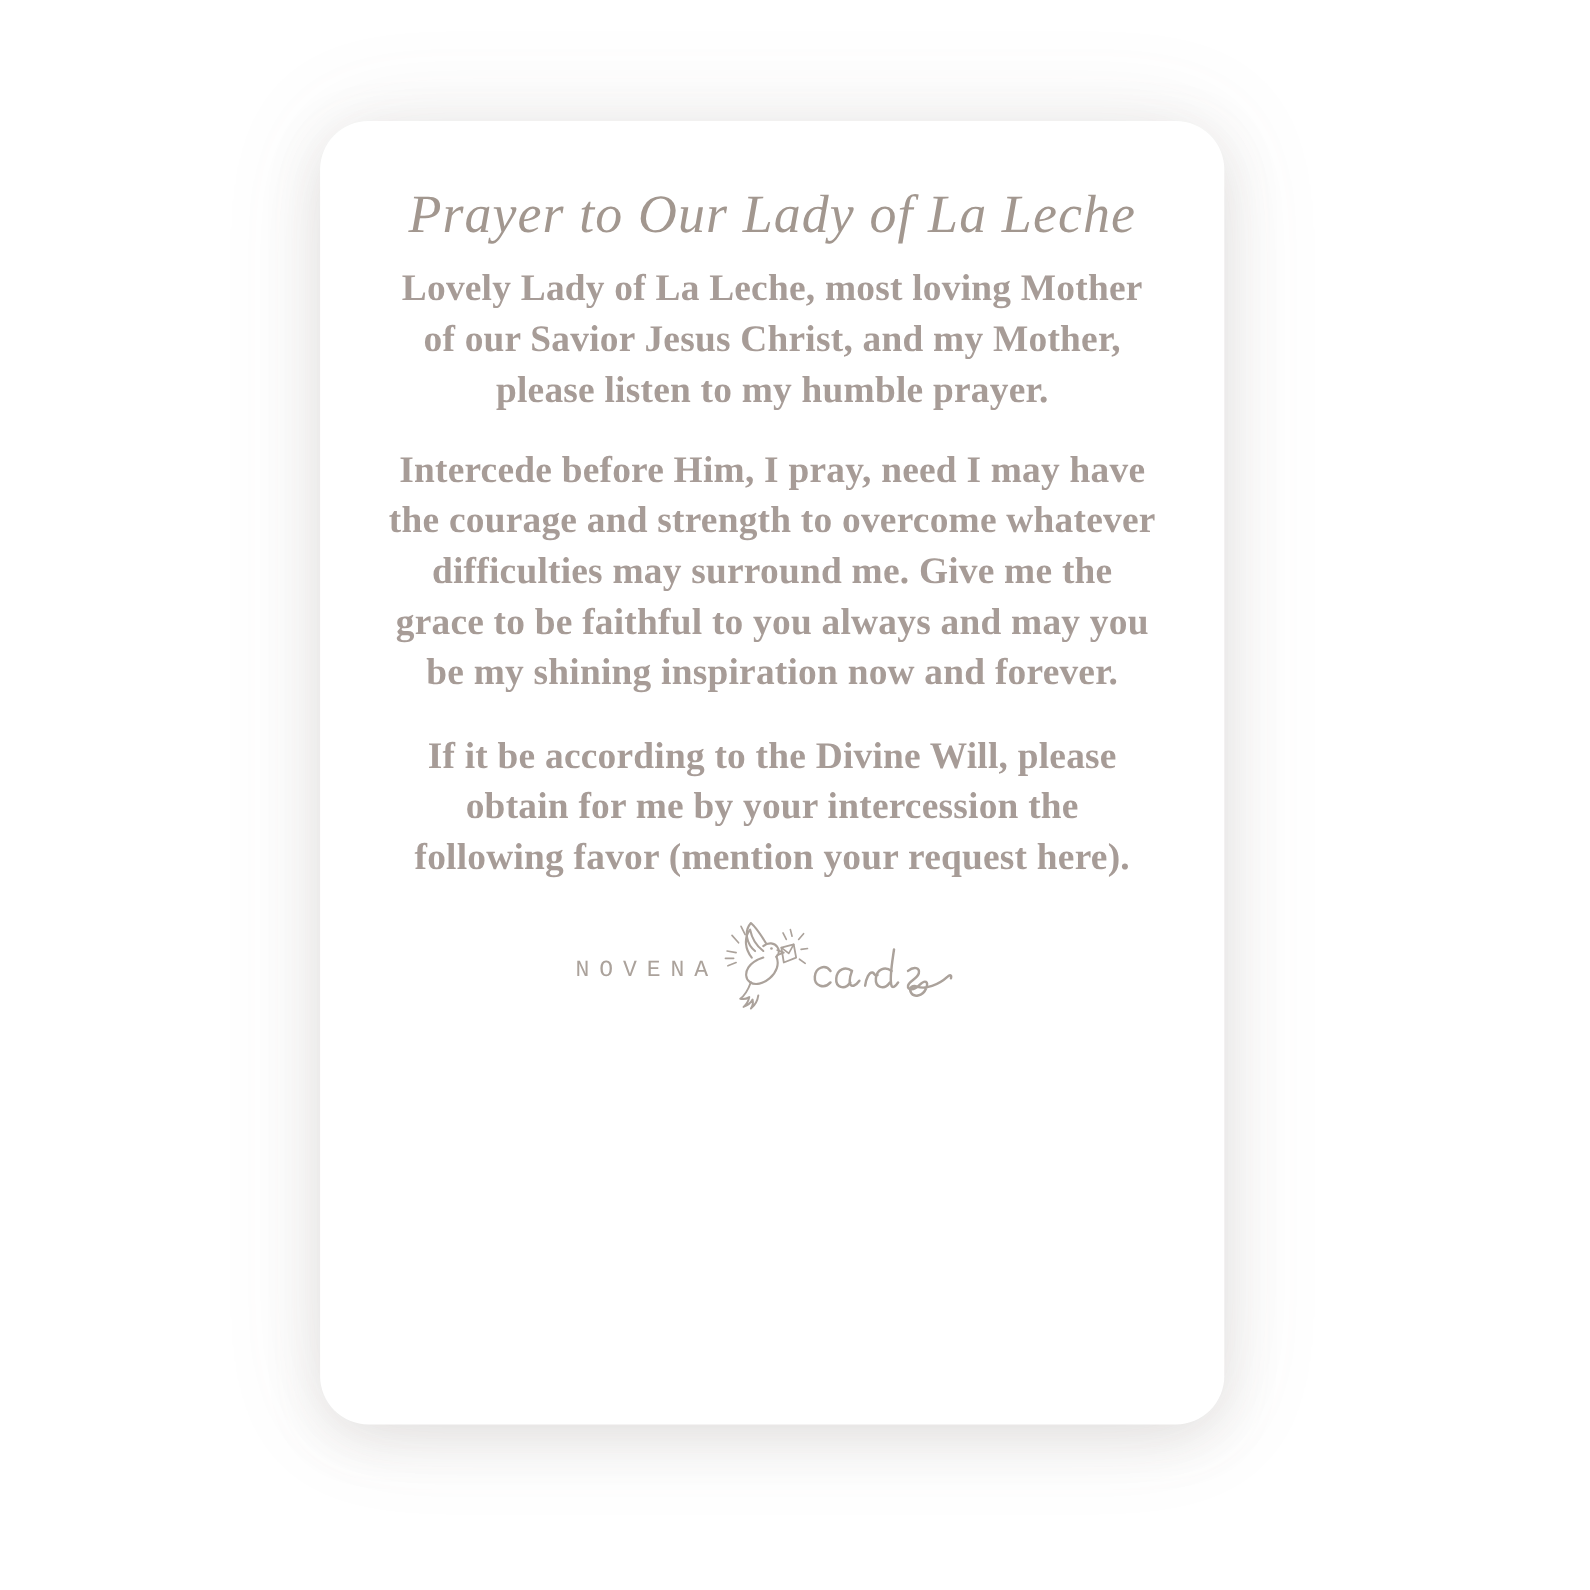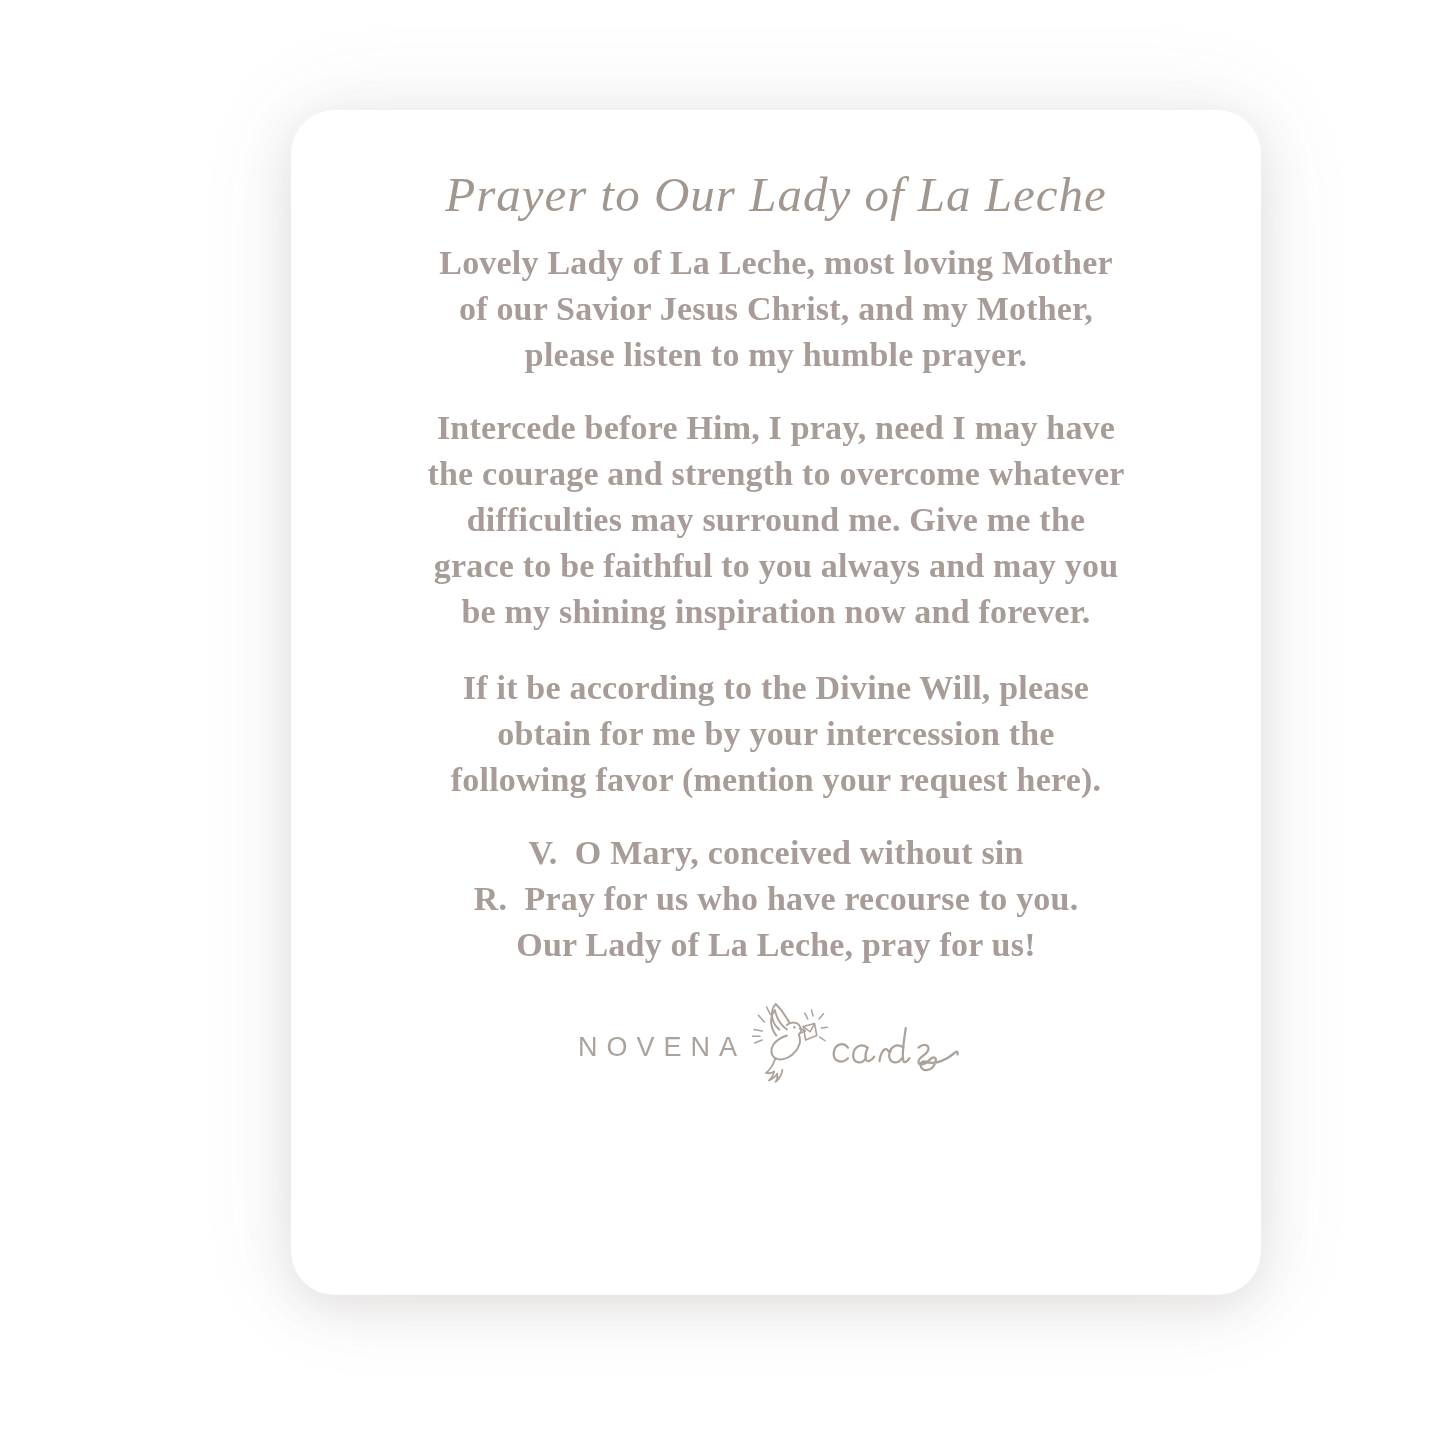--- a/index.html
+++ b/index.html
@@ -13,21 +13,21 @@
   html,body{width:1445px;height:1445px;}
   body{
     background:var(--page-bg);
     font-family:"Liberation Serif", serif;
     position:relative;
     overflow:hidden;
   }
   .card{
     position:absolute;
     left:291px; top:110px;
-    width:970px; height:1185px;
+    width:822px; height:1185px;
     background:var(--card-bg);
     border-radius:44px;
     box-shadow:0 12px 50px rgba(110,100,95,.16), 0 0 100px rgba(110,100,95,.09);
     padding:56px 28px 0;
     text-align:center;
   }
   .title{
     font-family:"Liberation Serif", serif;
     font-style:italic;
     font-weight:400;
@@ -49,22 +49,22 @@
   .para.long{margin-bottom:30px;}
   .logo{
     margin-top:34px;
     height:86px;
     display:flex;
     align-items:center;
     justify-content:center;
     color:var(--logo);
   }
   .novena{
-    font-family:Liberation Sans, sans-serif;
-    font-size:27px;
+    font-family:Liberation Mono, monospace;
+    font-size:21px;
     letter-spacing:9px;
     color:var(--logo);
     transform:translateY(2px);
   }
   .dove{
     width:86px;height:82px;
     margin:0 -2px 0 -4px;
     transform:translateY(-2px);
   }
   .cards{
@@ -84,23 +84,20 @@
 of our Savior Jesus Christ, and my Mother,
 please listen to my humble prayer.</p>
   <p class="para long">Intercede before Him, I pray, need I may have
 the courage and strength to overcome whatever
 difficulties may surround me. Give me the
 grace to be faithful to you always and may you
 be my shining inspiration now and forever.</p>
   <p class="para">If it be according to the Divine Will, please
 obtain for me by your intercession the
 following favor (mention your request here).</p>
-  <p class="para">V.&nbsp; O Mary, conceived without sin
-R.&nbsp; Pray for us who have recourse to you.
-Our Lady of La Leche, pray for us!</p>
 
   <div class="logo">
     <span class="novena">NOVENA</span>
 
     <svg class="dove" viewBox="0 0 115 108" role="img" aria-label="dove carrying envelope">
 
       <g stroke-width="2">
         <line x1="30" y1="26" x2="22" y2="17"></line>
         <line x1="27" y1="38" x2="16" y2="36"></line>
         <line x1="27" y1="50" x2="17" y2="54"></line>

